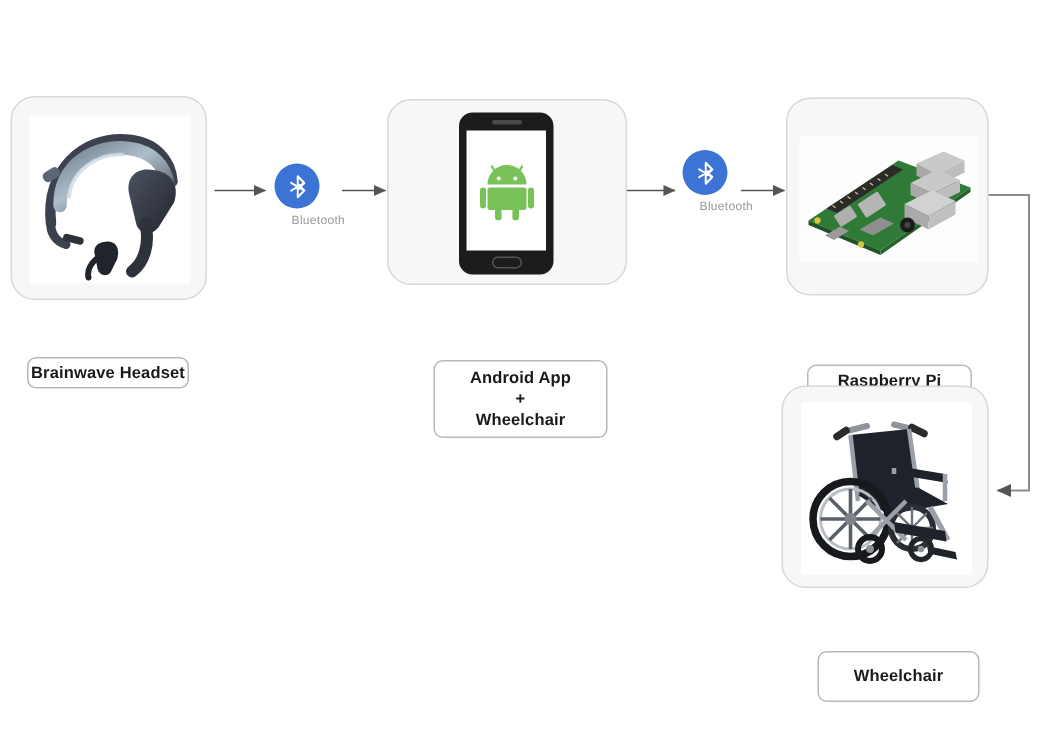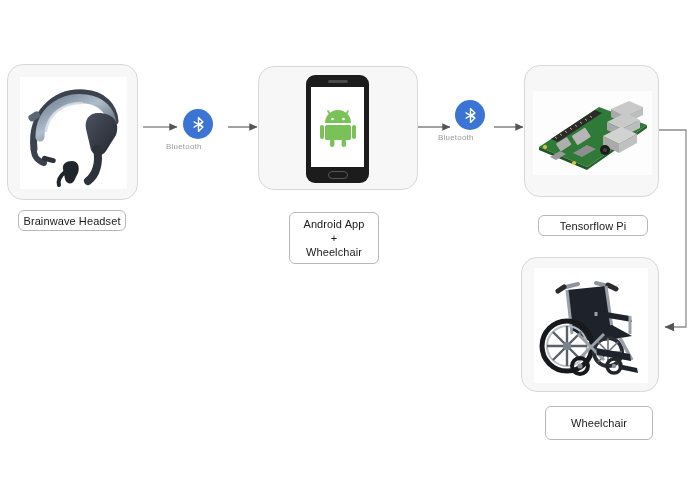--- a/index.html
+++ b/index.html
@@ -38,31 +38,32 @@
     position: absolute;
     background: #ffffff;
     border: 1px solid #b8b8b8;
     border-radius: 6px;
     box-sizing: border-box;
     display: flex;
     flex-direction: column;
     align-items: center;
     justify-content: center;
     font-size: 11px;
-    font-weight: normal;
+    font-weight: bold;
     color: #1a1a1a;
     line-height: 14px;
     letter-spacing: .1px;
     white-space: nowrap;
+    margin-top: 28px;
   }
   
   .bt-wrap {
     position: absolute;
     width: 64px;
-    text-align: left;
+    text-align: right;
   }
   .bt-circle {
     width: 30px; height: 30px;
     margin: 0 auto;
     border-radius: 50%;
     background: #3b74d4;
     display: flex;
     align-items: center;
     justify-content: center;
   }
@@ -203,21 +204,21 @@
             <rect x="32" y="18" width="4" height="14" rx="2"></rect>
 
             <rect x="10" y="32" width="4.4" height="8" rx="2.2"></rect>
             <rect x="21.6" y="32" width="4.4" height="8" rx="2.2"></rect>
           </g>
         </svg>
       </div>
       <div class="phone-home"></div>
     </div>
   </div>
-  <div class="caption" style="left:289px; top:212px; width:90px; height:52px;">
+  <div class="caption" style="left:289px; top:212px; width:116px; height:52px;">
     <span>Android App</span>
     <span>+</span>
     <span>Wheelchair</span>
   </div>
 
   <div class="bt-wrap" style="left:438px; top:100px;">
     <div class="bt-circle">
       <svg width="17" height="17" viewBox="0 0 24 24">
         <path d="M12 2.2 L18.2 8.4 L12 14.6 L12 2.2 M12 9.4 L12 21.8 L18.2 15.6 L12 9.4 M5.8 8.4 L18.2 15.6 M5.8 15.6 L18.2 8.4" stroke="#ffffff" stroke-width="1.9" fill="none" stroke-linecap="round" stroke-linejoin="round"></path>
       </svg>
@@ -266,21 +267,21 @@
         <circle cx="72" cy="59" r="2" fill="#444"></circle>
 
         <path d="M17,66 L27,60 L33,63 L23,69 z" fill="#9a9a9a"></path>
 
         <circle cx="12" cy="56" r="2.1" fill="#d6c63e"></circle>
         <circle cx="41" cy="72" r="2.1" fill="#d6c63e"></circle>
       </svg>
     </div>
   </div>
   <div class="caption" style="left:538px; top:215px; width:110px; height:21px;">
-    <span>Tensorflow Pi</span>
+    <span>Raspberry Pi</span>
   </div>
 
   <div class="node-box" style="left:521px; top:257px; width:138px; height:135px;">
     <div class="img-plate" style="left:12px; top:10px; width:114px; height:115px;">
       <svg width="114" height="115" viewBox="0 0 114 115">
         <rect x="0" y="0" width="114" height="115" fill="#ffffff"></rect>
 
         <path d="M28,20 L44,16" stroke="#8d949c" stroke-width="4" stroke-linecap="round"></path>
         <path d="M24,23 L30,19" stroke="#2b2b2b" stroke-width="5" stroke-linecap="round"></path>
         <path d="M62,15 L78,19" stroke="#8d949c" stroke-width="4" stroke-linecap="round"></path>

